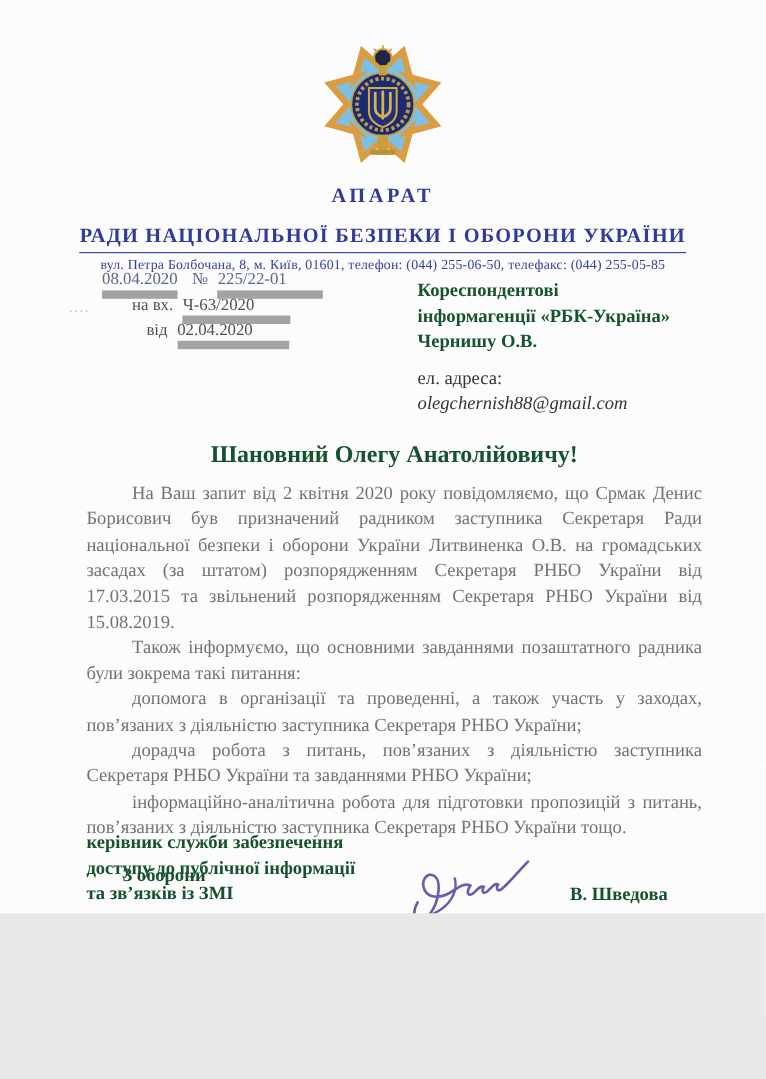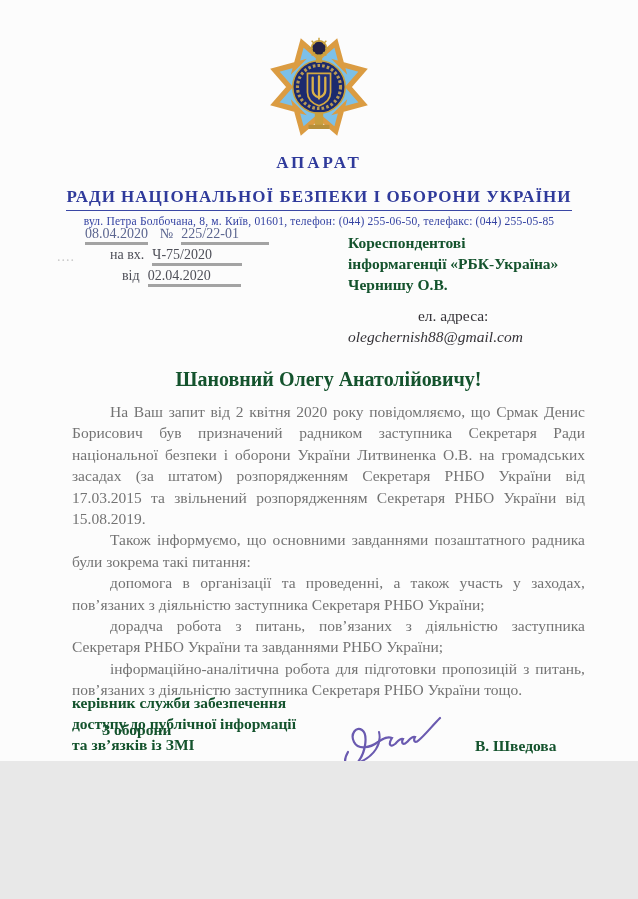--- a/index.html
+++ b/index.html
@@ -11,33 +11,33 @@
   
   .emblem{position:absolute; left:256px; top:24px;}
   
   .org{position:absolute; left:0; top:153px; width:638px; text-align:center; color:#2f3a9b;}
   .org1{font-weight:bold; font-size:17px; letter-spacing:3px;}
   .org2{margin-top:14px; font-weight:bold; font-size:17px; letter-spacing:1px;}
   .org2 span{display:inline-block; border-bottom:1.5px solid #3a47a5; padding-bottom:3px;}
   .addr{margin-top:4px; font-size:11.5px; color:#3442a2; letter-spacing:0.2px;}
   
   .ref{position:absolute; left:85px; top:223px; font-size:14px; line-height:21px; white-space:nowrap;}
-  .ref .u{border-bottom:3px solid #a3a3a3; padding-bottom:1px;margin-top:29px;}
+  .ref .u{border-bottom:7px solid #a3a3a3; padding-bottom:1px;margin-top:29px;}
   .ref .ext{padding-right:30px;font-family:Liberation Serif, serif;}
   .ref-line1{color:#5c6690;}
   .ref-line2,.ref-line3{color:#4e4f58;}
   .ref-line1 .nsign{margin:0 8px 0 12px;}
   .ref-line2{padding-left:25px;}
   .ref-line3{padding-left:37px;}
   .ref .gap{display:inline-block; width:8px;}
   .margin-dots{position:absolute; left:-28px; top:23px; color:#c9c9c9; letter-spacing:1px;}
   
   .recipient{position:absolute; left:348px; top:232px; font-size:15.5px; line-height:21px;}
   .b{font-weight:bold; color:#14532d;}
-  .recipient .email-label{margin-top:10px;text-align:center;}
+  .recipient .email-label{margin-top:10px;}
   .recipient .email{font-style:italic;}
   
   .bodyblock{position:absolute; left:72px; top:368px; width:513px;}
   .salutation{text-align:center; font-size:20px; margin:0 0 10px 0;}
   .bodyblock p{
     margin:0; font-size:15.5px; line-height:21.4px;
     text-align:justify; text-indent:38px; color:#737373;
   }
   .closing{margin:20px 0 0 30px; font-size:15.5px;}
   
@@ -78,21 +78,21 @@
     </div>
     <div class="addr">вул. Петра Болбочана, 8, м. Київ, 01601, телефон: (044) 255-06-50, телефакс: (044) 255-05-85</div>
   </div>
 
   <div class="ref">
     <span class="margin-dots">....</span>
     <div class="ref-line1">
       <span class="u">08.04.2020</span><span class="nsign">№</span><span class="u ext">225/22-01</span>
     </div>
     <div class="ref-line2">
-      <span>на вх.</span><span class="gap"></span><span class="u ext">Ч-75/2020</span>
+      <span>на вх.</span><span class="gap"></span><span class="u ext">Ч-63/2020</span>
     </div>
     <div class="ref-line3">
       <span>від</span><span class="gap"></span><span class="u ext">02.04.2020</span>
     </div>
   </div>
 
   <div class="recipient">
     <div class="b">Кореспондентові</div>
     <div class="b">інформагенції «РБК-Україна»</div>
     <div class="b">Чернишу О.В.</div>

